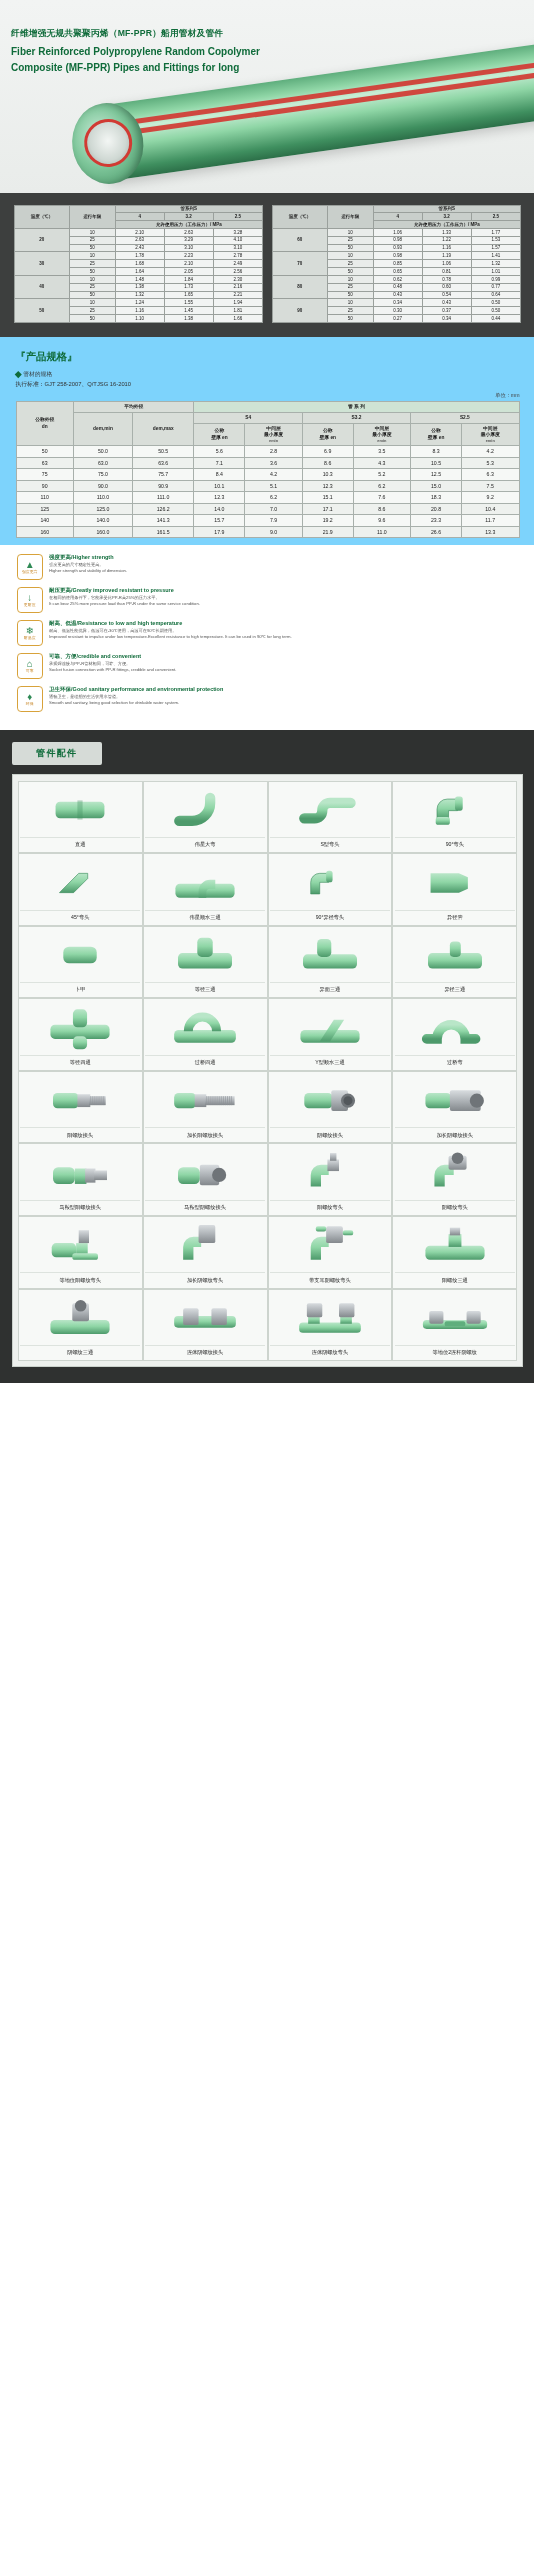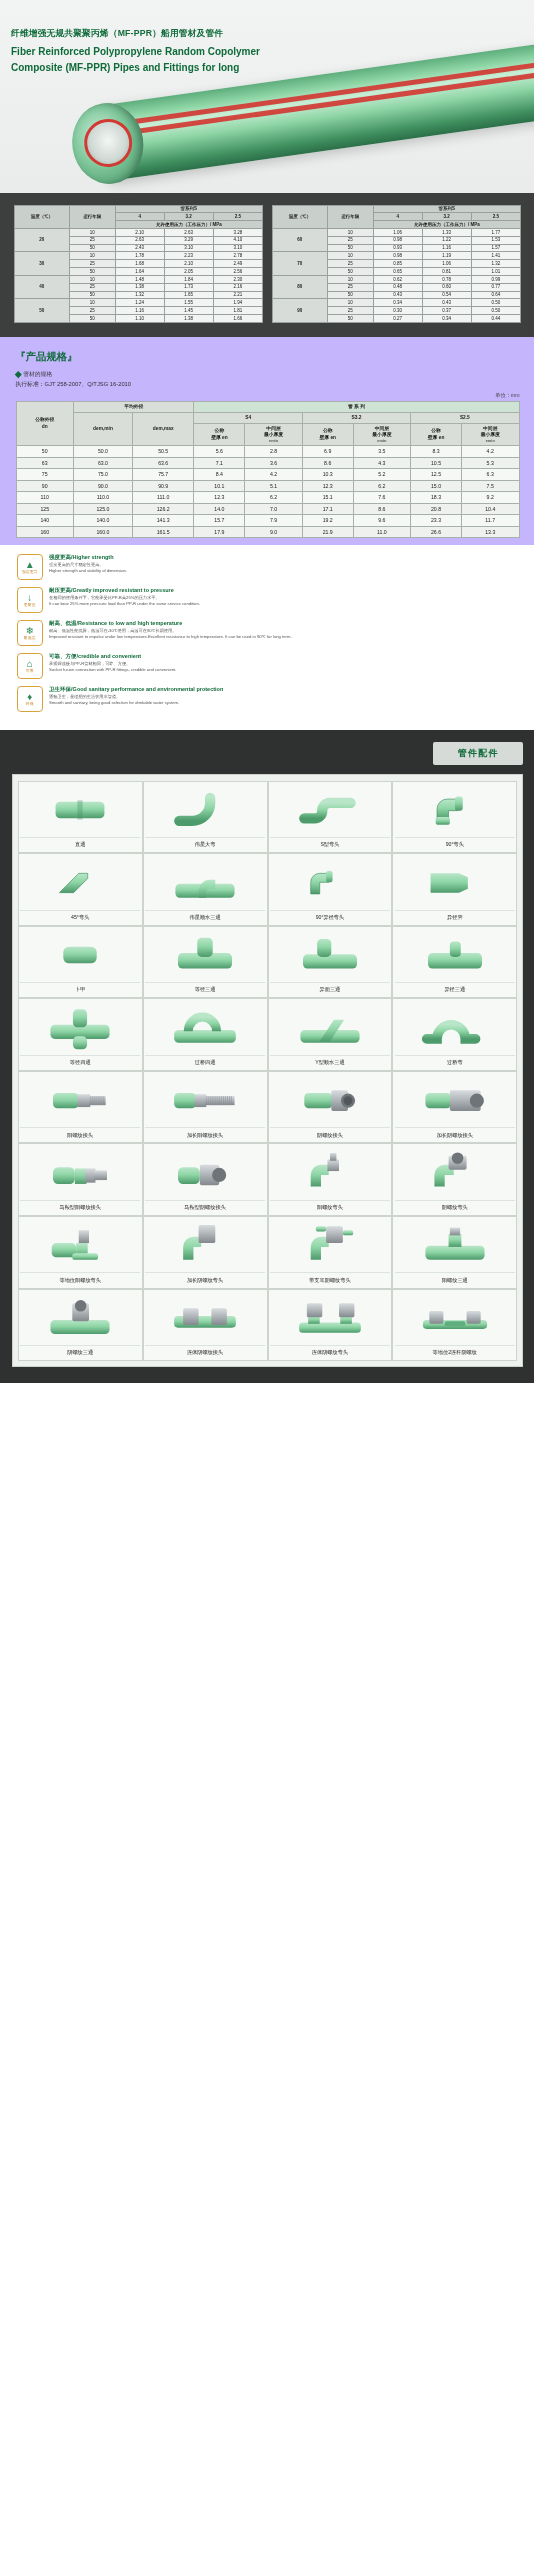--- a/index.html
+++ b/index.html
@@ -122,21 +122,21 @@
     font-size: 4.5px;
   }
   table.pt .rowhead {
     background: #d7dcd8;
     font-weight: bold;
   }
   table.pt td.val { background: #f2f4f3; }
 
   
   .spec {
-    background: #c4b5fd;
+    background: #7dd3fc;
     padding: 10.3px 15.5px 6.4px 15.5px;
   }
   .sec-title {
     font-size: 10.3px;
     font-weight: bold;
     color: #0f6b3a;
     margin: 2.6px 0 6.4px 0;
   }
   .sub-line {
     font-size: 5.8px;
@@ -214,21 +214,21 @@
     color: #555;
     line-height: 1.45;
   }
 
   
   .fittings {
     background: #2f3130;
     padding: 11.6px 11.6px 15.5px 11.6px;
   }
   .fit-title-wrap {
-    text-align: right;
+    text-align: left;
     margin-bottom: 9px;
   }
   .fit-title {
     display: inline-block;
     background: #d6dbd7;
     color: #0f6b3a;
     font-size: 9px;
     font-weight: bold;
     padding: 5.2px 24.5px;
     border-radius: 1.9px;

